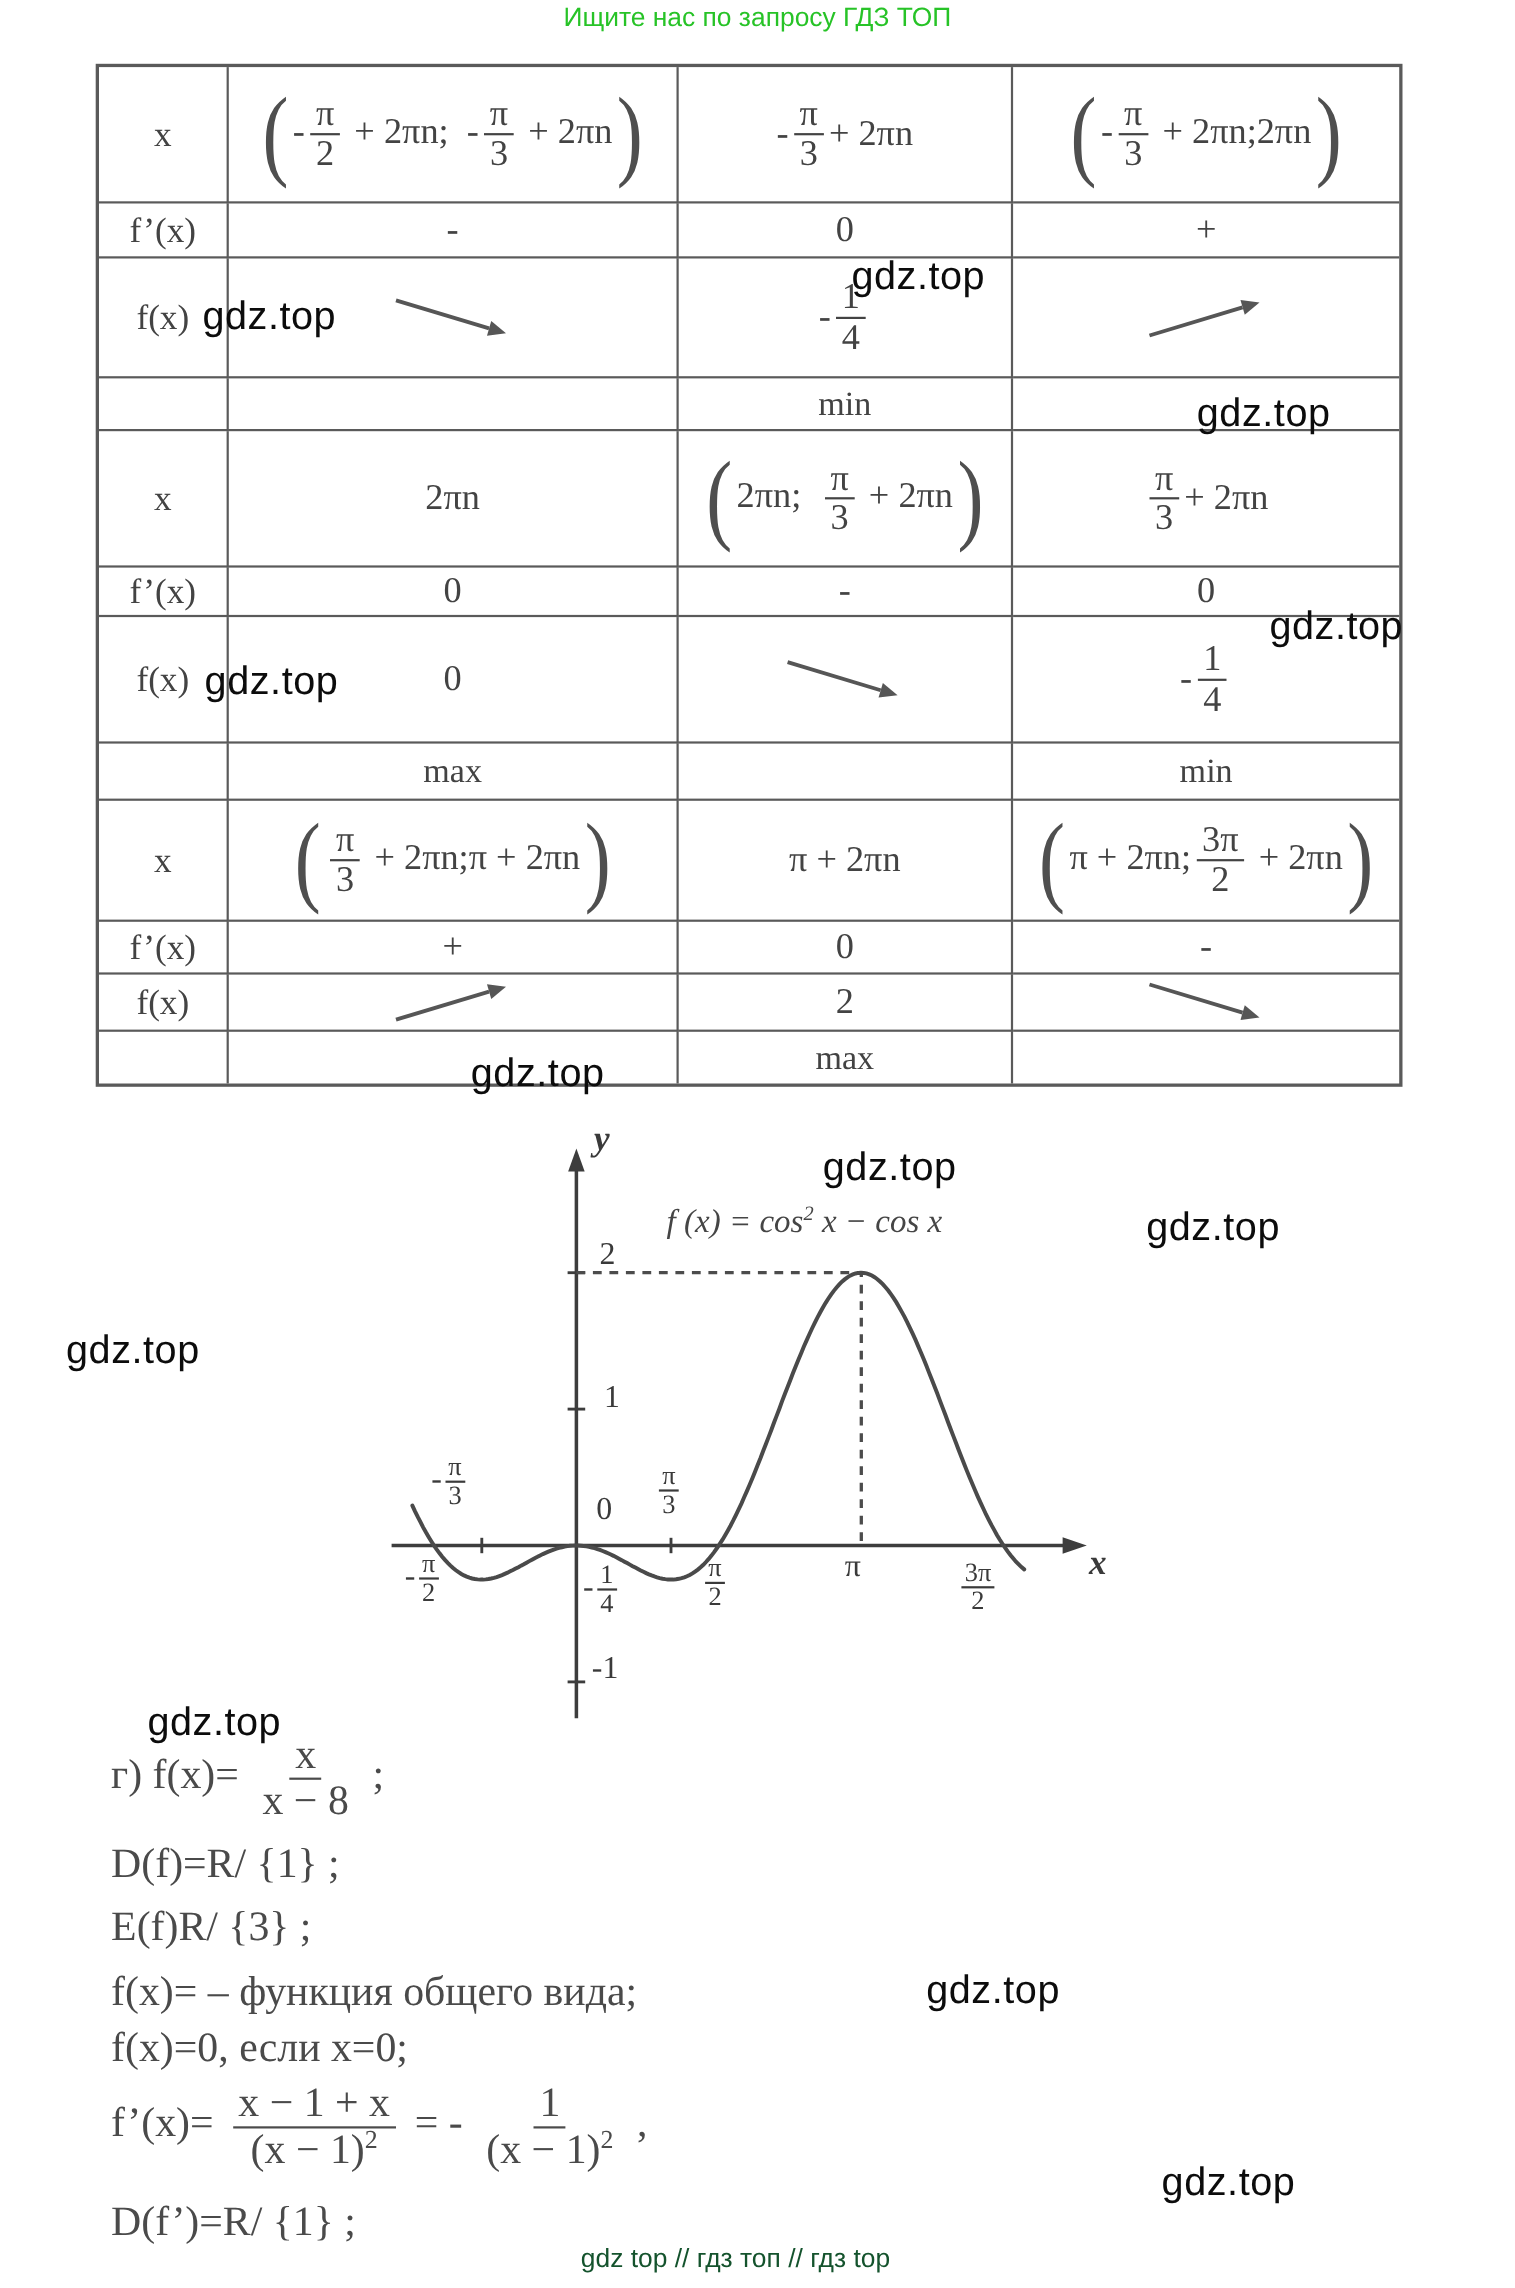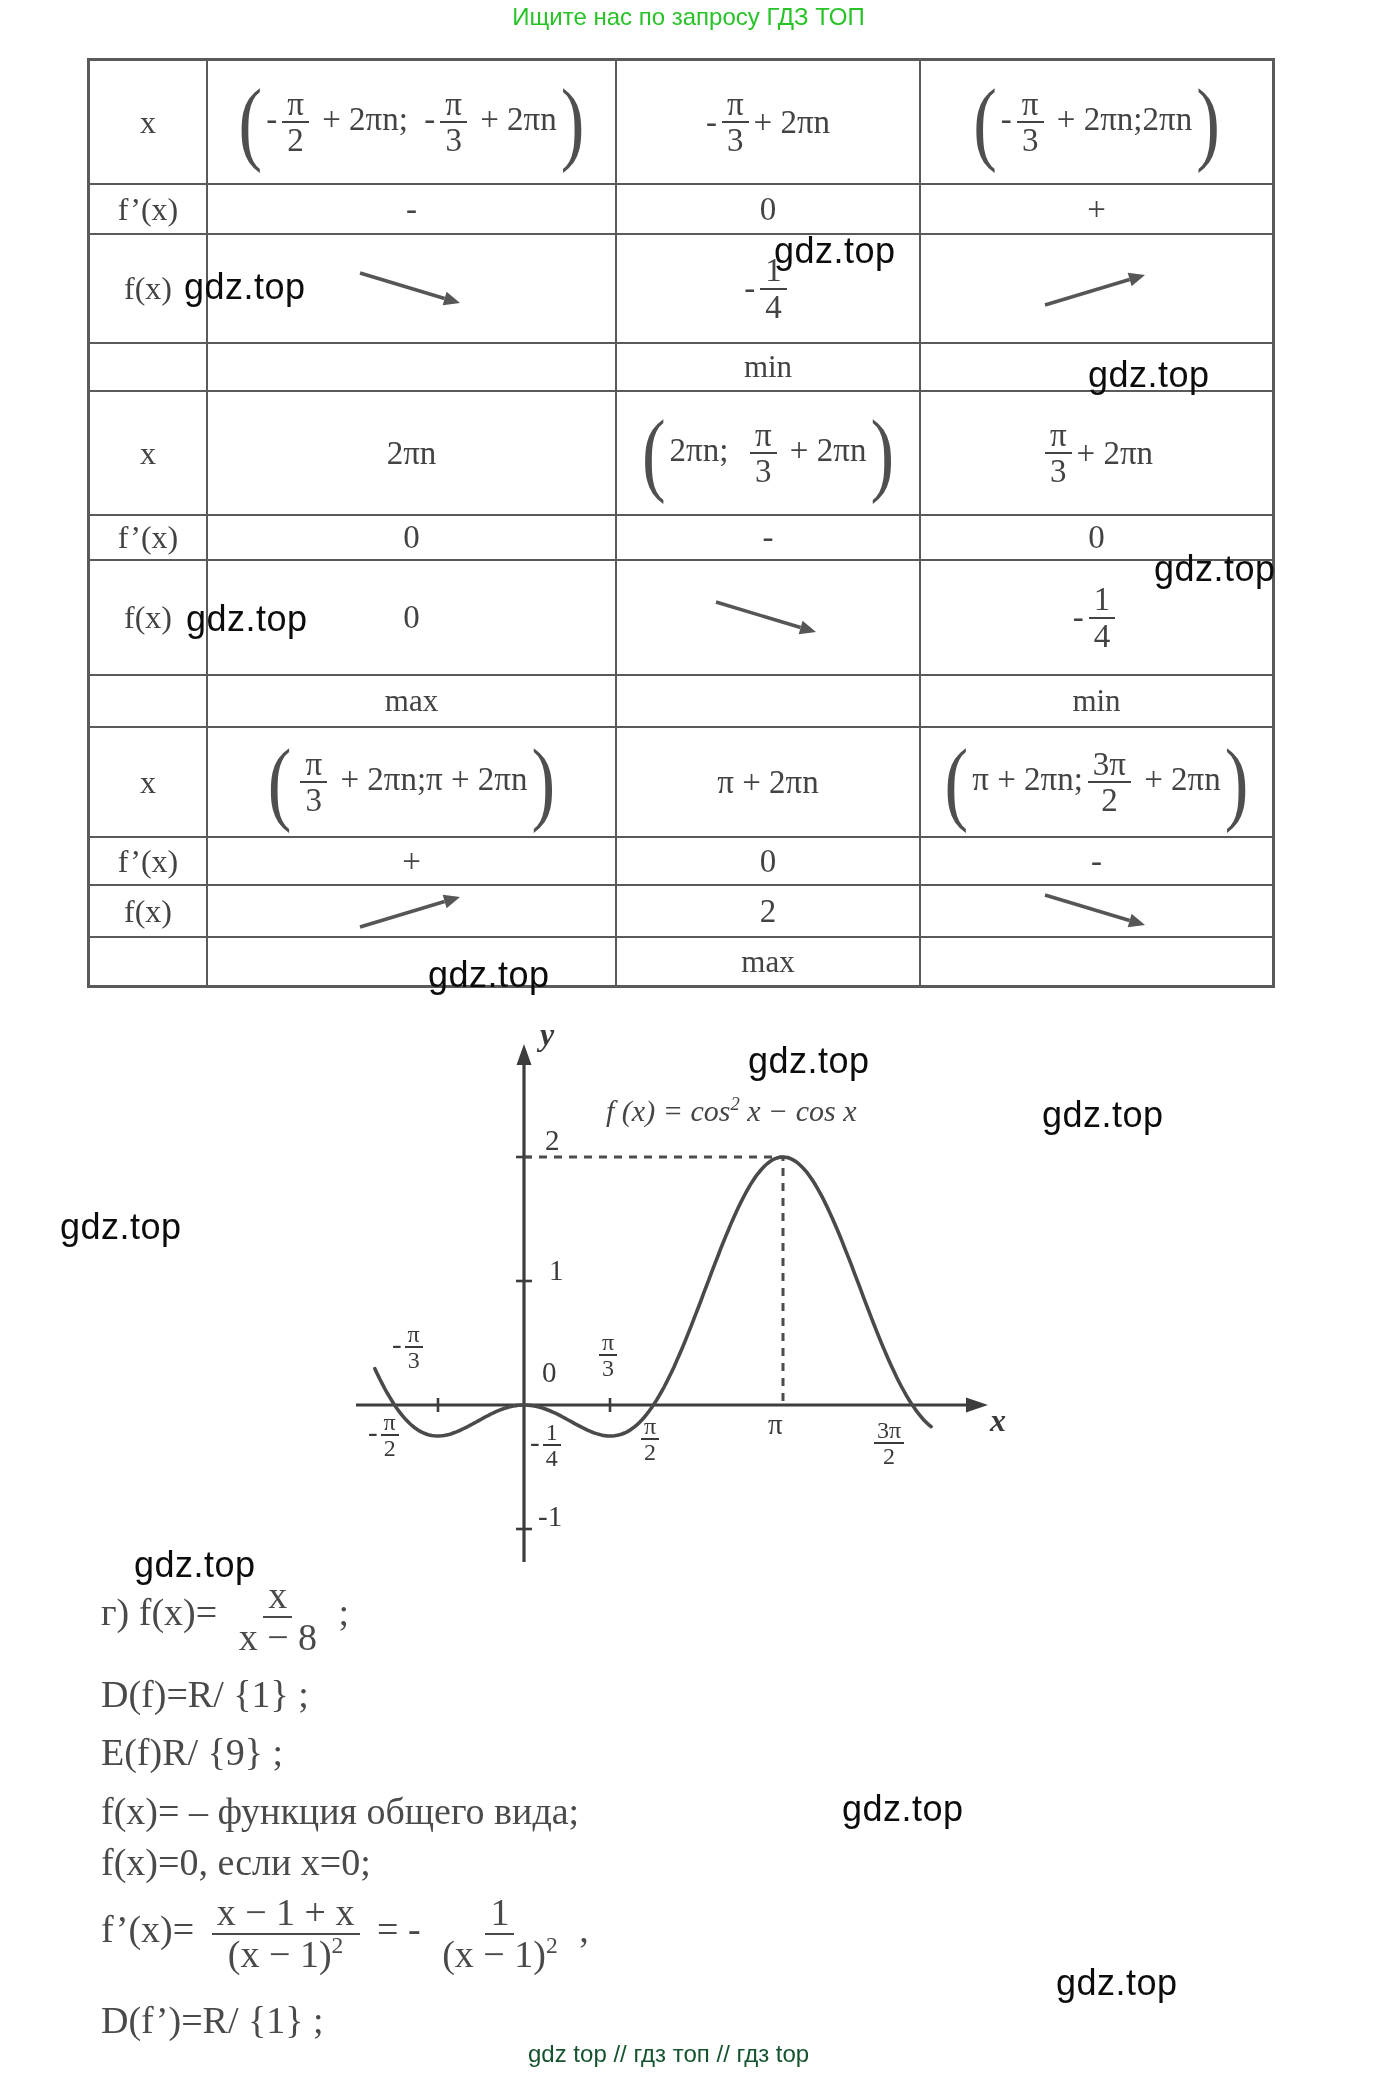--- a/index.html
+++ b/index.html
@@ -197,21 +197,21 @@
   <path class="dash" d="M284,147 L543,147 L543,395" data-name="max-guide-dashed-line"></path>
   <polyline id="curve" class="curve" data-name="function-curve" points="134.9,358.7 137.3,363.9 139.8,369.0 142.3,373.8 144.7,378.5 147.2,383.0 149.7,387.2 152.2,391.3 154.6,395.1 157.1,398.7 159.6,402.1 162.0,405.2 164.5,408.1 167.0,410.8 169.5,413.3 171.9,415.5 174.4,417.5 176.9,419.3 179.4,420.9 181.8,422.2 184.3,423.3 186.8,424.2 189.2,425.0 191.7,425.5 194.2,425.8 196.7,426.0 199.1,426.0 201.6,425.8 204.1,425.5 206.5,425.0 209.0,424.4 211.5,423.7 214.0,422.8 216.4,421.9 218.9,420.8 221.4,419.7 223.8,418.5 226.3,417.3 228.8,416.0 231.3,414.7 233.7,413.3 236.2,412.0 238.7,410.6 241.2,409.2 243.6,407.9 246.1,406.5 248.6,405.3 251.0,404.0 253.5,402.8 256.0,401.7 258.5,400.6 260.9,399.6 263.4,398.7 265.9,397.9 268.3,397.2 270.8,396.6 273.3,396.0 275.8,395.6 278.2,395.3 280.7,395.1 283.2,395.0 285.6,395.0 288.1,395.2 290.6,395.4 293.1,395.7 295.5,396.2 298.0,396.8 300.5,397.4 303.0,398.2 305.4,399.0 307.9,400.0 310.4,401.0 312.8,402.1 315.3,403.2 317.8,404.4 320.3,405.7 322.7,407.0 325.2,408.3 327.7,409.7 330.1,411.0 332.6,412.4 335.1,413.8 337.6,415.1 340.0,416.4 342.5,417.7 345.0,418.9 347.4,420.1 349.9,421.2 352.4,422.2 354.9,423.1 357.3,423.9 359.8,424.6 362.3,425.2 364.8,425.6 367.2,425.9 369.7,426.0 372.2,426.0 374.6,425.7 377.1,425.3 379.6,424.7 382.1,424.0 384.5,423.0 387.0,421.8 389.5,420.4 391.9,418.7 394.4,416.9 396.9,414.8 399.4,412.5 401.8,410.0 404.3,407.2 406.8,404.2 409.2,401.0 411.7,397.5 414.2,393.8 416.7,389.9 419.1,385.8 421.6,381.5 424.1,377.0 426.6,372.2 429.0,367.3 431.5,362.2 434.0,356.9 436.4,351.4 438.9,345.8 441.4,340.0 443.9,334.1 446.3,328.1 448.8,321.9 451.3,315.7 453.7,309.3 456.2,302.9 458.7,296.5 461.2,290.0 463.6,283.4 466.1,276.9 468.6,270.4 471.0,263.8 473.5,257.3 476.0,250.9 478.5,244.5 480.9,238.2 483.4,232.0 485.9,225.9 488.4,220.0 490.8,214.1 493.3,208.5 495.8,203.0 498.2,197.7 500.7,192.6 503.2,187.7 505.7,183.0 508.1,178.6 510.6,174.4 513.1,170.5 515.5,166.9 518.0,163.5 520.5,160.5 523.0,157.7 525.4,155.2 527.9,153.1 530.4,151.2 532.8,149.7 535.3,148.6 537.8,147.7 540.3,147.2 542.7,147.0 545.2,147.2 547.7,147.6 550.2,148.5 552.6,149.6 555.1,151.1 557.6,152.9 560.0,155.0 562.5,157.4 565.0,160.2 567.5,163.2 569.9,166.5 572.4,170.1 574.9,174.0 577.3,178.2 579.8,182.6 582.3,187.2 584.8,192.1 587.2,197.1 589.7,202.4 592.2,207.9 594.6,213.5 597.1,219.3 599.6,225.3 602.1,231.4 604.5,237.6 607.0,243.8 609.5,250.2 612.0,256.6 614.4,263.1 616.9,269.7 619.4,276.2 621.8,282.7 624.3,289.3 626.8,295.8 629.3,302.3 631.7,308.7 634.2,315.0 636.7,321.3 639.1,327.4 641.6,333.5 644.1,339.4 646.6,345.2 649.0,350.8 651.5,356.3 654.0,361.6 656.4,366.8 658.9,371.7 661.4,376.5 663.9,381.0 666.3,385.4 668.8,389.5 671.3,393.4 673.8,397.1 676.2,400.6 678.7,403.9 681.2,406.9 683.6,409.7 686.1,412.2 688.6,414.6 691.1,416.7"></polyline>
 </svg>
 
 <div id="solution" data-name="solution-block">
     <div class="sline" data-name="solution-line" style="top: 1576px;">г) f(x)= <span class="fr" data-name="fraction">
         <span class="fn">x</span>
         <span class="fd">x − 8</span>
       </span> ;</div>
     <div class="sline" data-name="solution-line" style="top: 1672px;">D(f)=R/ {1} ;</div>
-    <div class="sline" data-name="solution-line" style="top: 1730px;">E(f)R/ {9} ;</div>
+    <div class="sline" data-name="solution-line" style="top: 1730px;">E(f)R/ {3} ;</div>
     <div class="sline" data-name="solution-line" style="top: 1789px;">f(x)= – функция общего вида;</div>
     <div class="sline" data-name="solution-line" style="top: 1840px;">f(x)=0, если x=0;</div>
     <div class="sline" data-name="solution-line" style="top: 1893px;">f’(x)= <span class="fr" data-name="fraction">
         <span class="fn">x − 1 + x</span>
         <span class="fd">(x − 1)<sup>2</sup></span>
       </span> = - <span class="fr" data-name="fraction">
         <span class="fn">1</span>
         <span class="fd">(x − 1)<sup>2</sup></span>
       </span> ,</div>
     <div class="sline" data-name="solution-line" style="top: 1998px;">D(f’)=R/ {1} ;</div>

